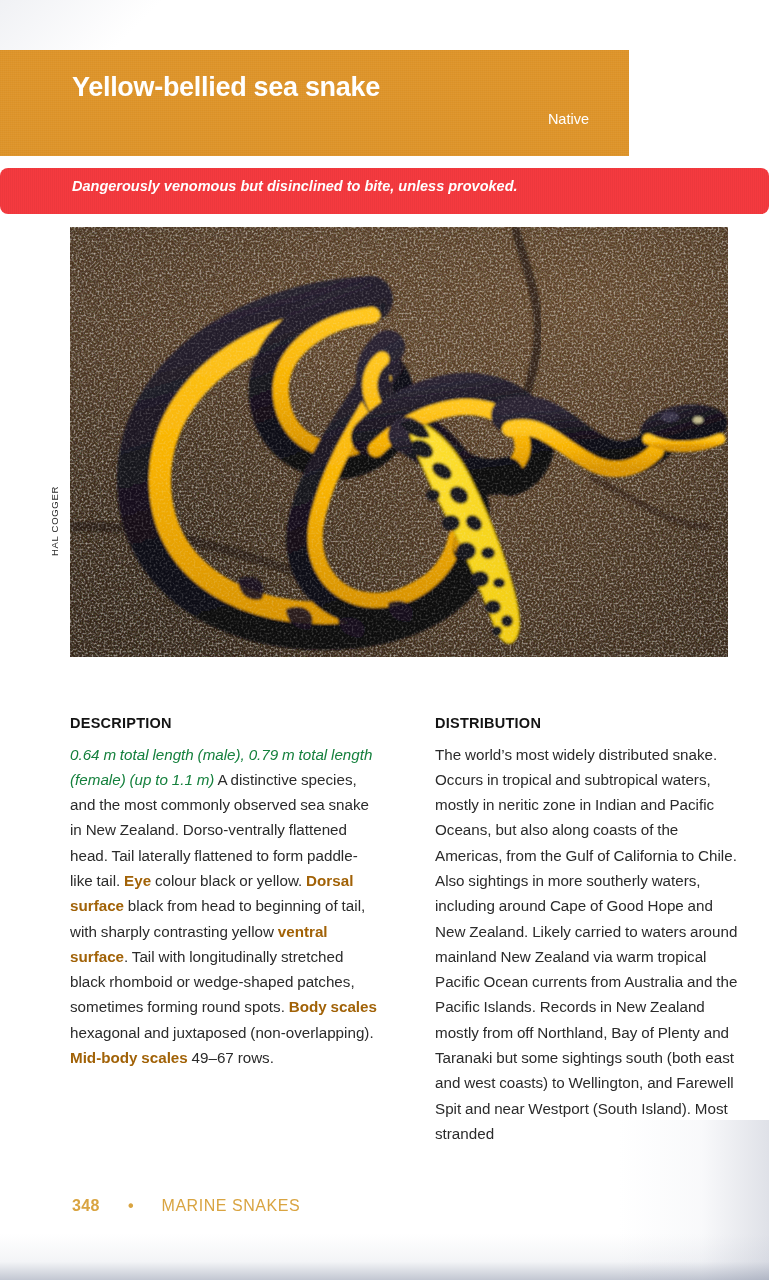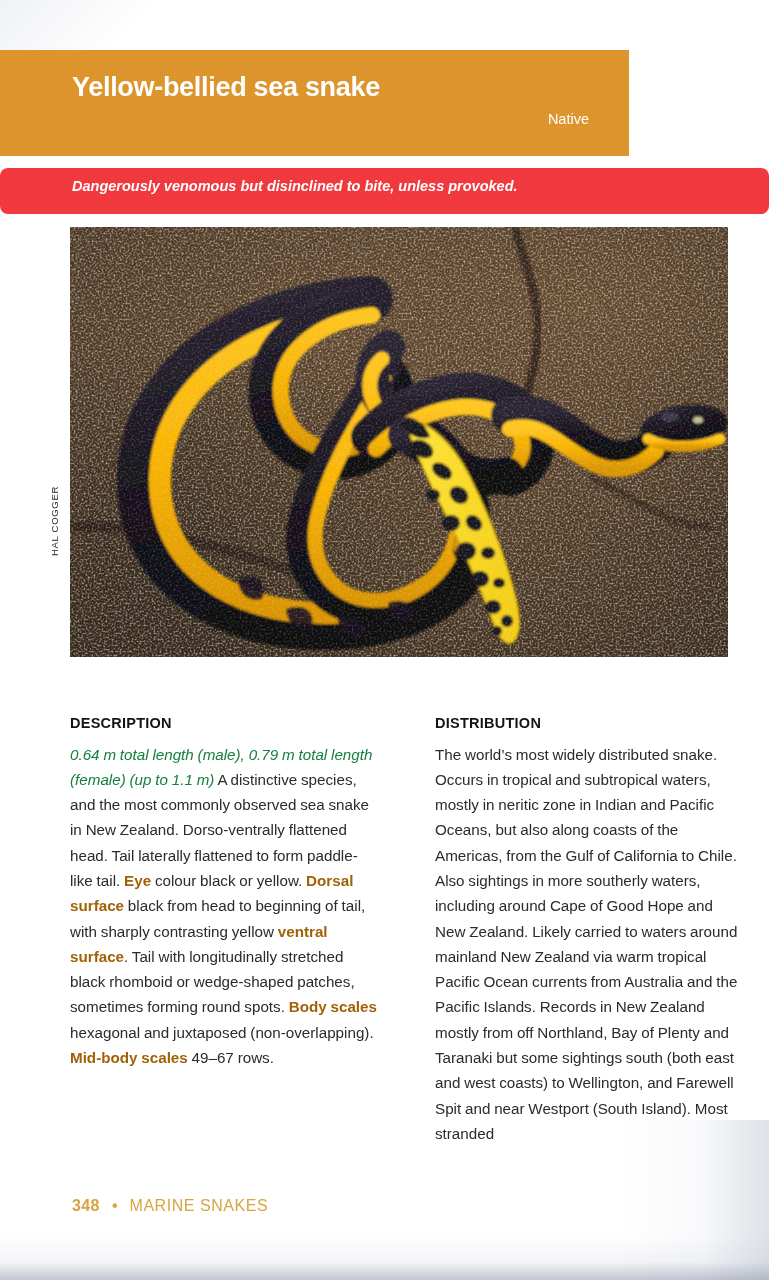--- a/index.html
+++ b/index.html
@@ -188,21 +188,21 @@
   }
   .body-text b { font-weight: bold; color: #a16207; }
 
   
   .footer {
     position: absolute;
     left: 72px;
     top: 1198px;
     display: flex;
     align-items: center;
-    gap: 0;
+    gap: 16px;
     color: #d9a441;
     line-height: 1;
   }
   .folio-number {
     font-size: 16px;
     font-weight: bold;
     letter-spacing: 0.4px;
   }
   .folio-dot {
     font-size: 16px;

